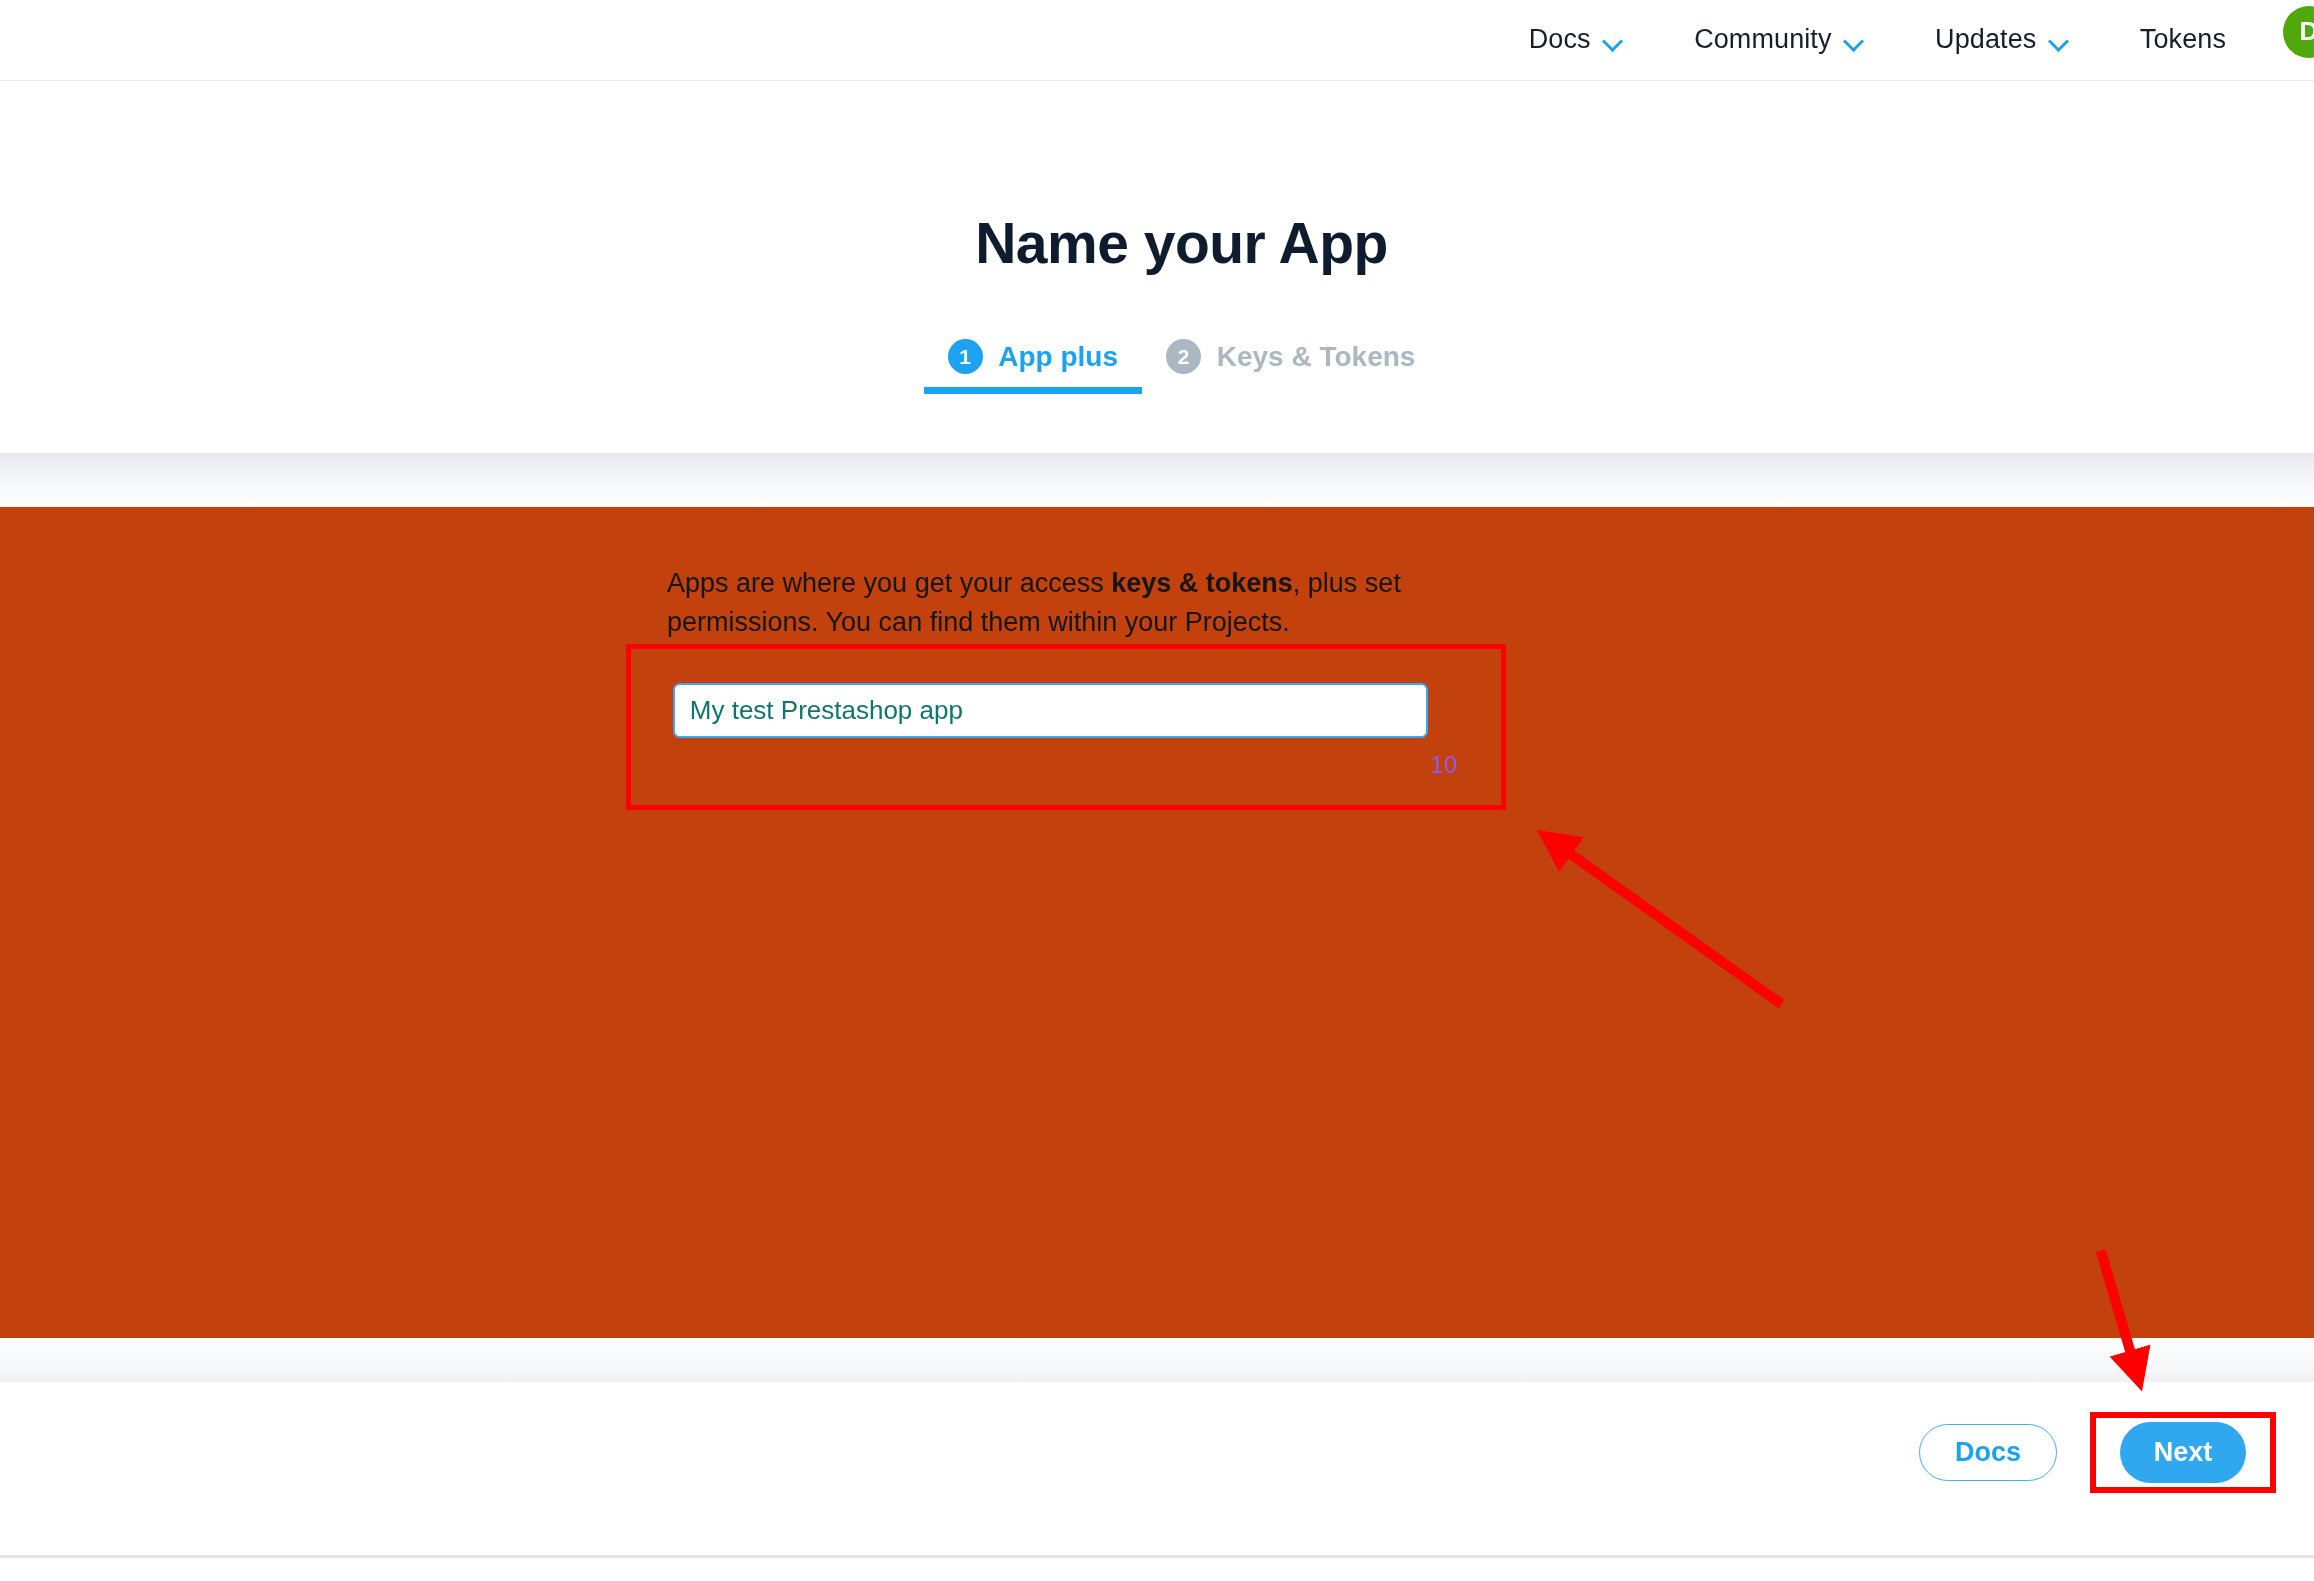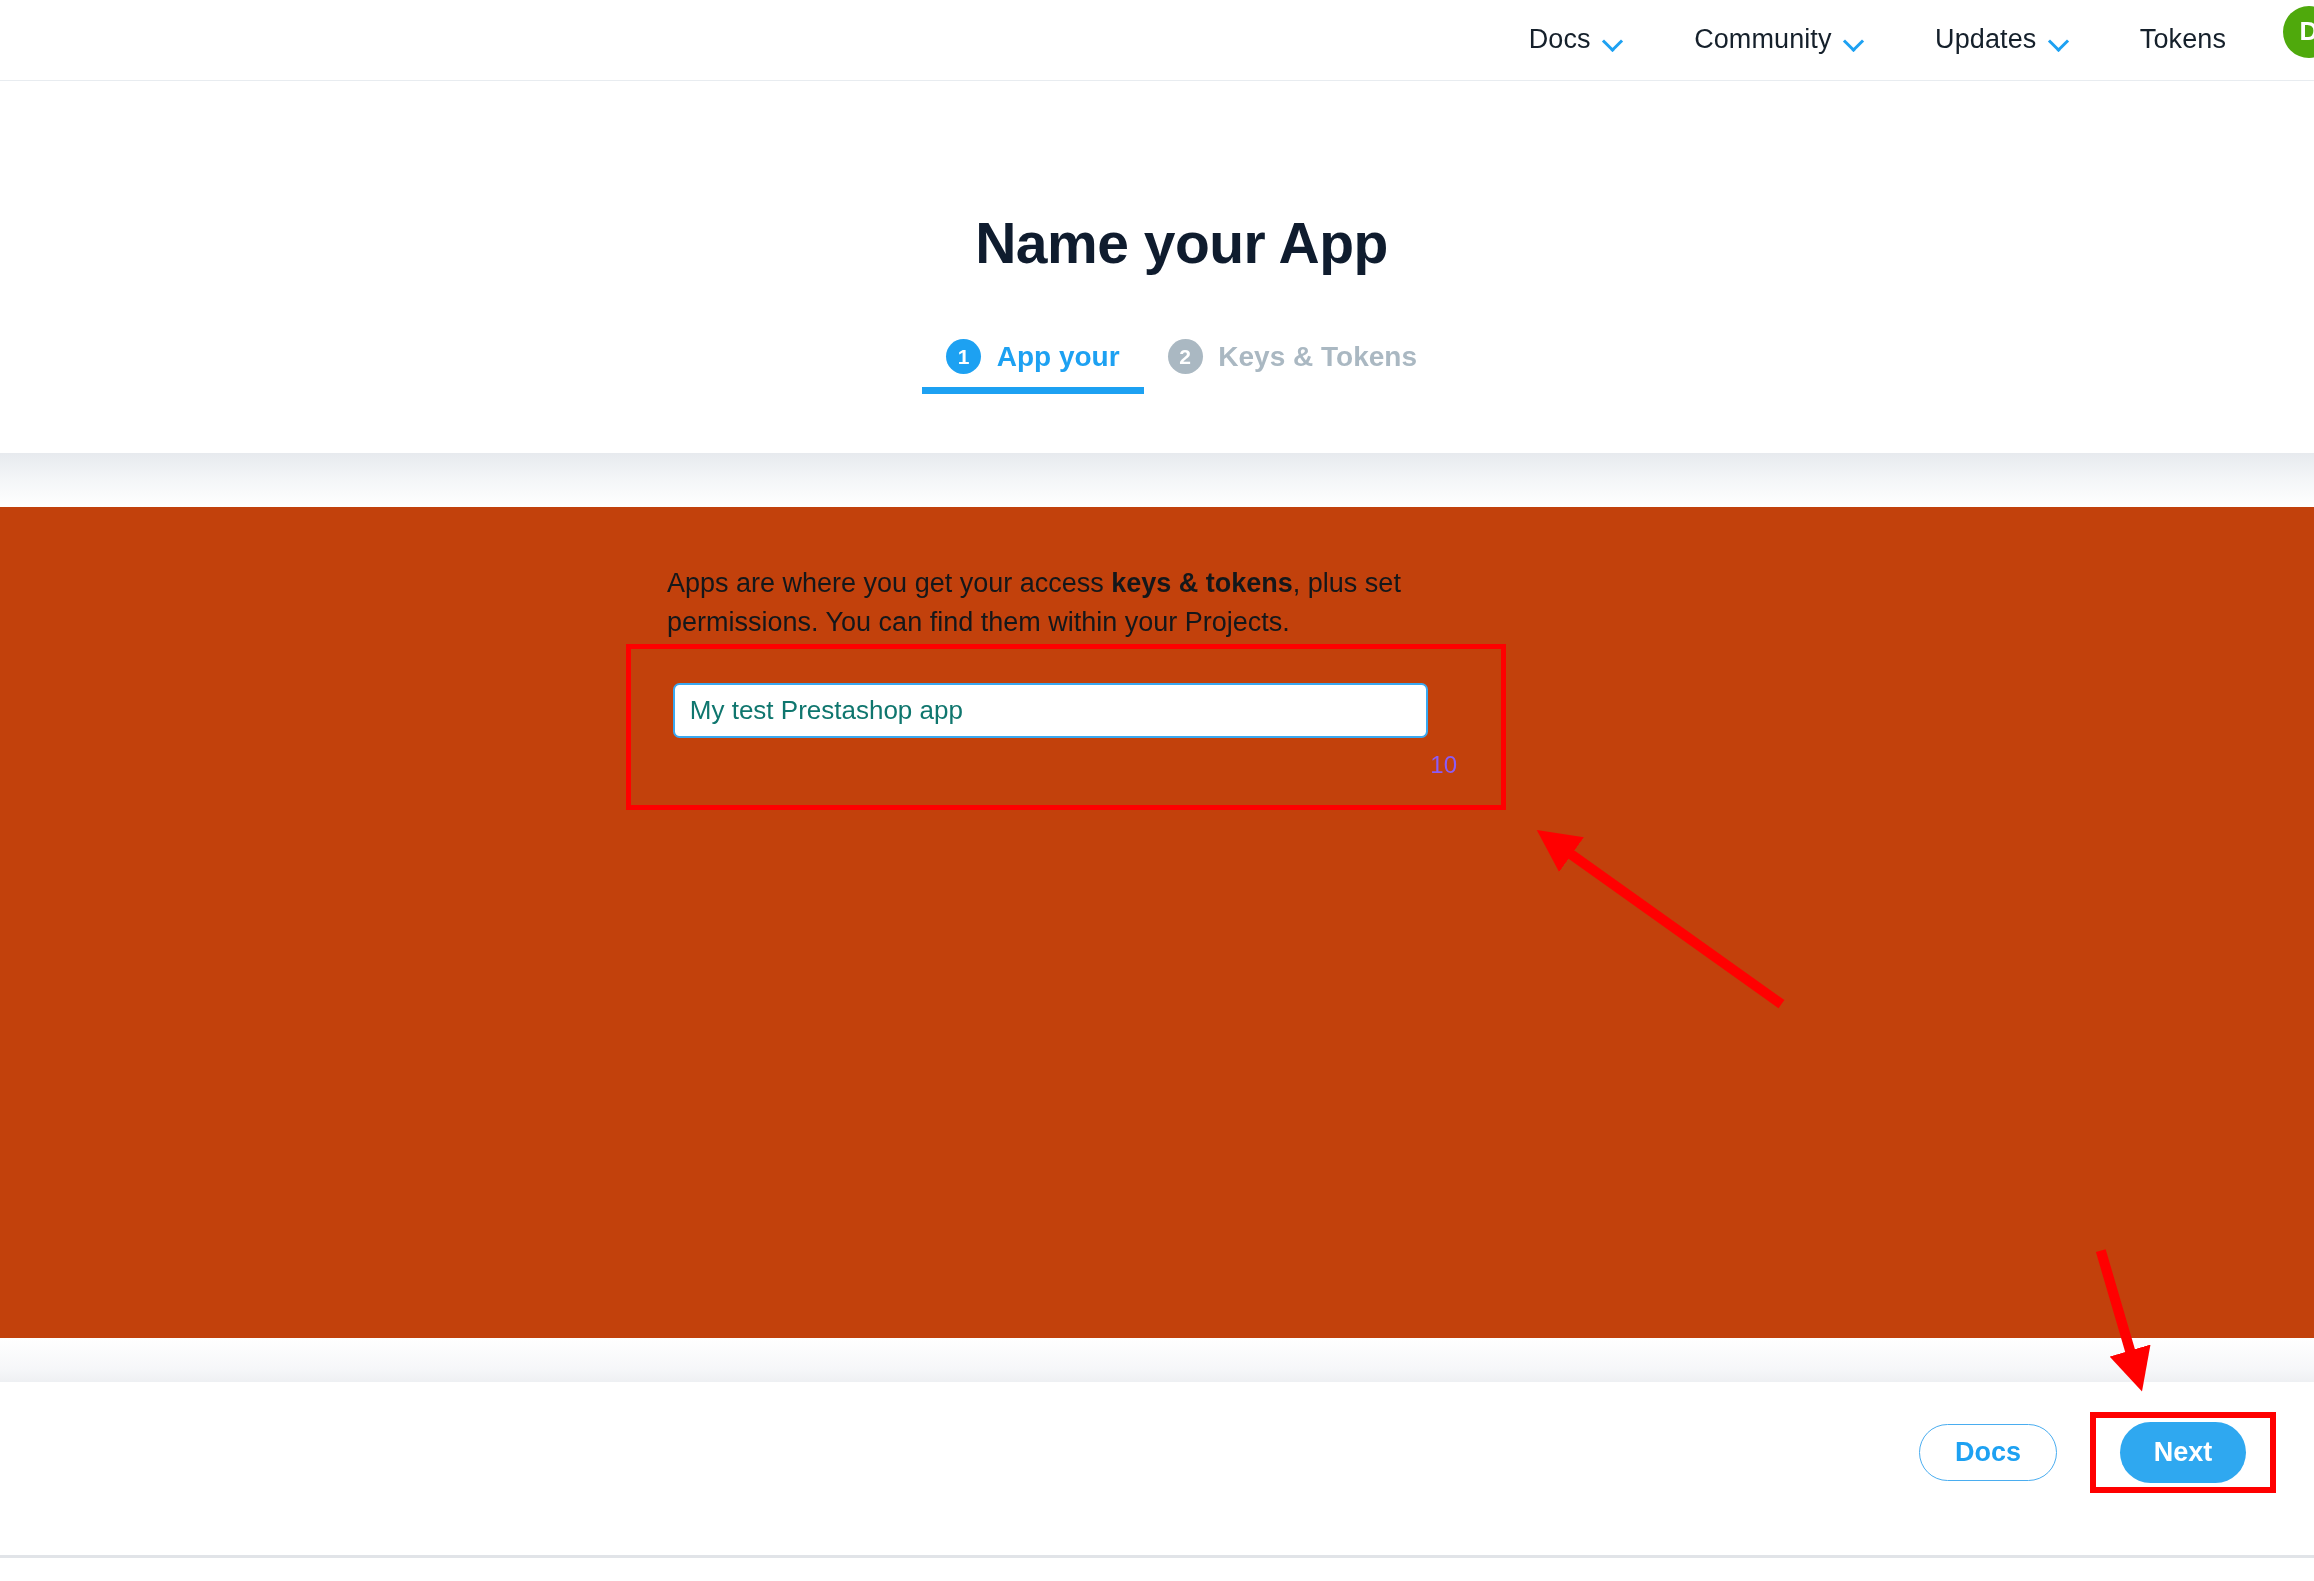--- a/index.html
+++ b/index.html
@@ -319,21 +319,21 @@
     <span>D</span>
   </div>
 </div>
 
 <div class="title-block">
   <div class="page-title">Name your App</div>
 
   <div class="steps">
     <div class="step active">
       <span class="step-badge">1</span>
-      <span class="step-label">App your</span>
+      <span class="step-label">App plus</span>
     </div>
     <div class="step inactive">
       <span class="step-badge">2</span>
       <span class="step-label">Keys &amp; Tokens</span>
     </div>
   </div>
 </div>
 
 <div class="main">
   <div class="main-shadow"></div>

